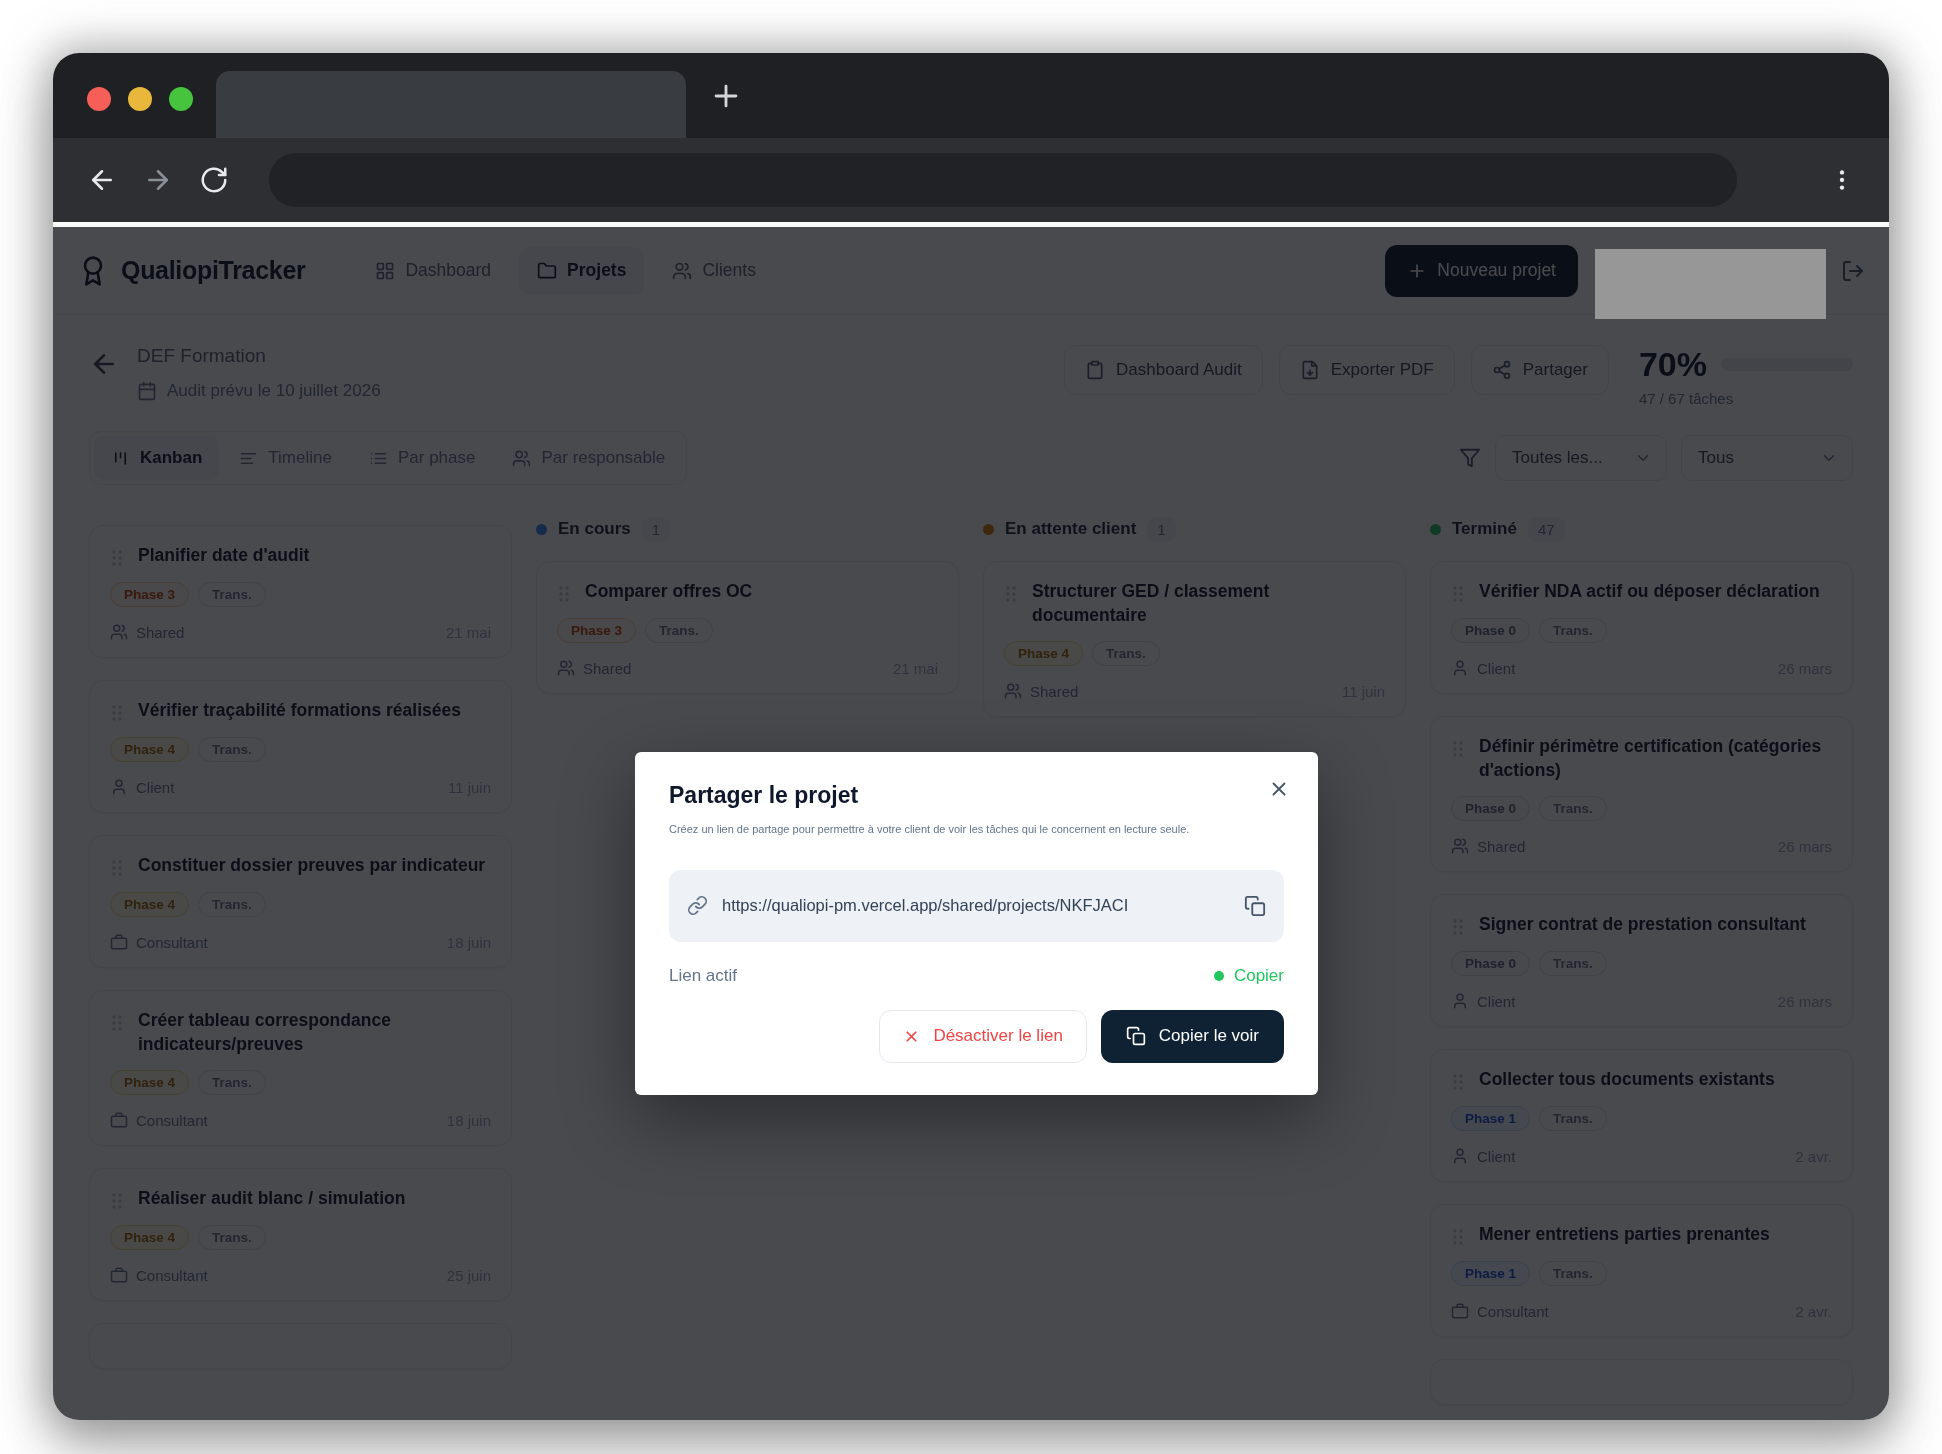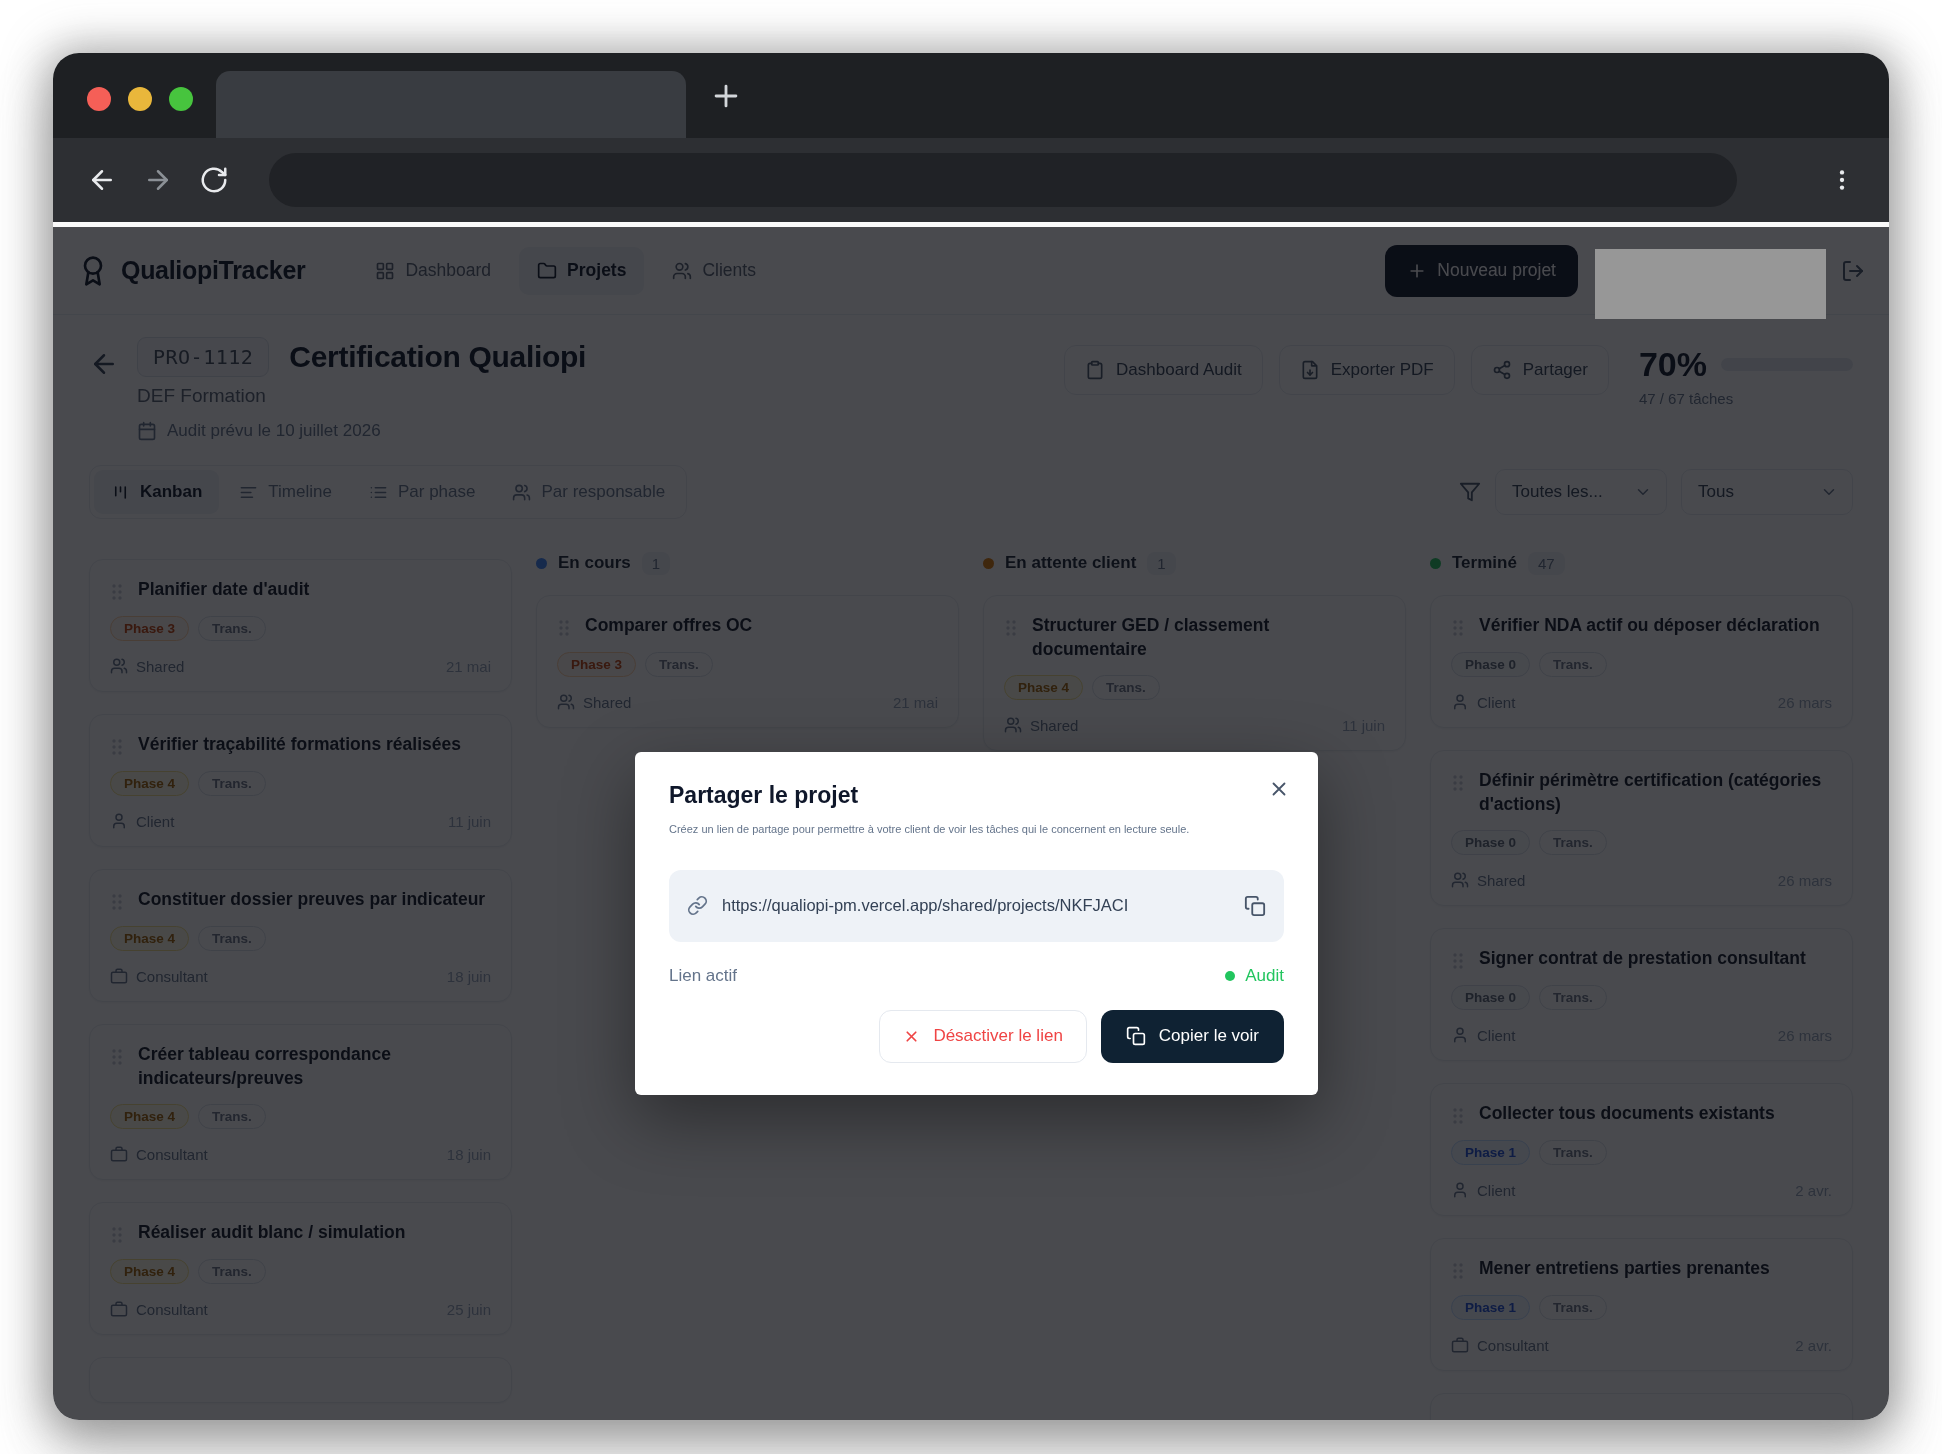--- a/index.html
+++ b/index.html
@@ -236,24 +236,20 @@
 
       <div class="project-head">
         <div class="ph-left">
           <span class="back-btn icon">
             <svg viewBox="0 0 24 24" fill="none" stroke="currentColor" stroke-width="2" stroke-linecap="round" stroke-linejoin="round">
                 <path d="M19 12H5"></path>
                 <path d="m12 19-7-7 7-7"></path>
               </svg>
           </span>
           <div>
-            <div class="title-row">
-              <span class="code-badge">PRO-1112</span>
-              <span class="proj-title">Certification Qualiopi</span>
-            </div>
             <div class="client-name">DEF Formation</div>
             <div class="audit-date">
               <span class="icon">
                 <svg viewBox="0 0 24 24" fill="none" stroke="currentColor" stroke-width="2" stroke-linecap="round" stroke-linejoin="round">
                     <rect x="3" y="4" width="18" height="18" rx="2"></rect>
                     <path d="M16 2v4M8 2v4M3 10h18"></path>
                   </svg>
               </span>
               <span>Audit prévu le 10 juillet 2026</span>
             </div>
@@ -810,21 +806,21 @@
             <svg viewBox="0 0 24 24" fill="none" stroke="currentColor" stroke-width="2" stroke-linecap="round" stroke-linejoin="round">
                 <rect x="9" y="9" width="13" height="13" rx="2"></rect>
                 <path d="M5 15H4a2 2 0 0 1-2-2V4a2 2 0 0 1 2-2h9a2 2 0 0 1 2 2v1"></path>
               </svg>
           </span>
         </div>
         <div class="link-status">
           <span class="link-label">Lien actif</span>
           <span class="status">
             <span class="status-dot"></span>
-            <span>Audit</span>
+            <span>Copier</span>
           </span>
         </div>
         <div class="modal-btns">
           <button class="btn-deactivate">
             <span class="icon">
               <svg viewBox="0 0 24 24" fill="none" stroke="currentColor" stroke-width="2.4" stroke-linecap="round">
                   <path d="M18 6 6 18M6 6l12 12"></path>
                 </svg>
             </span>
             <span>Désactiver le lien</span>

